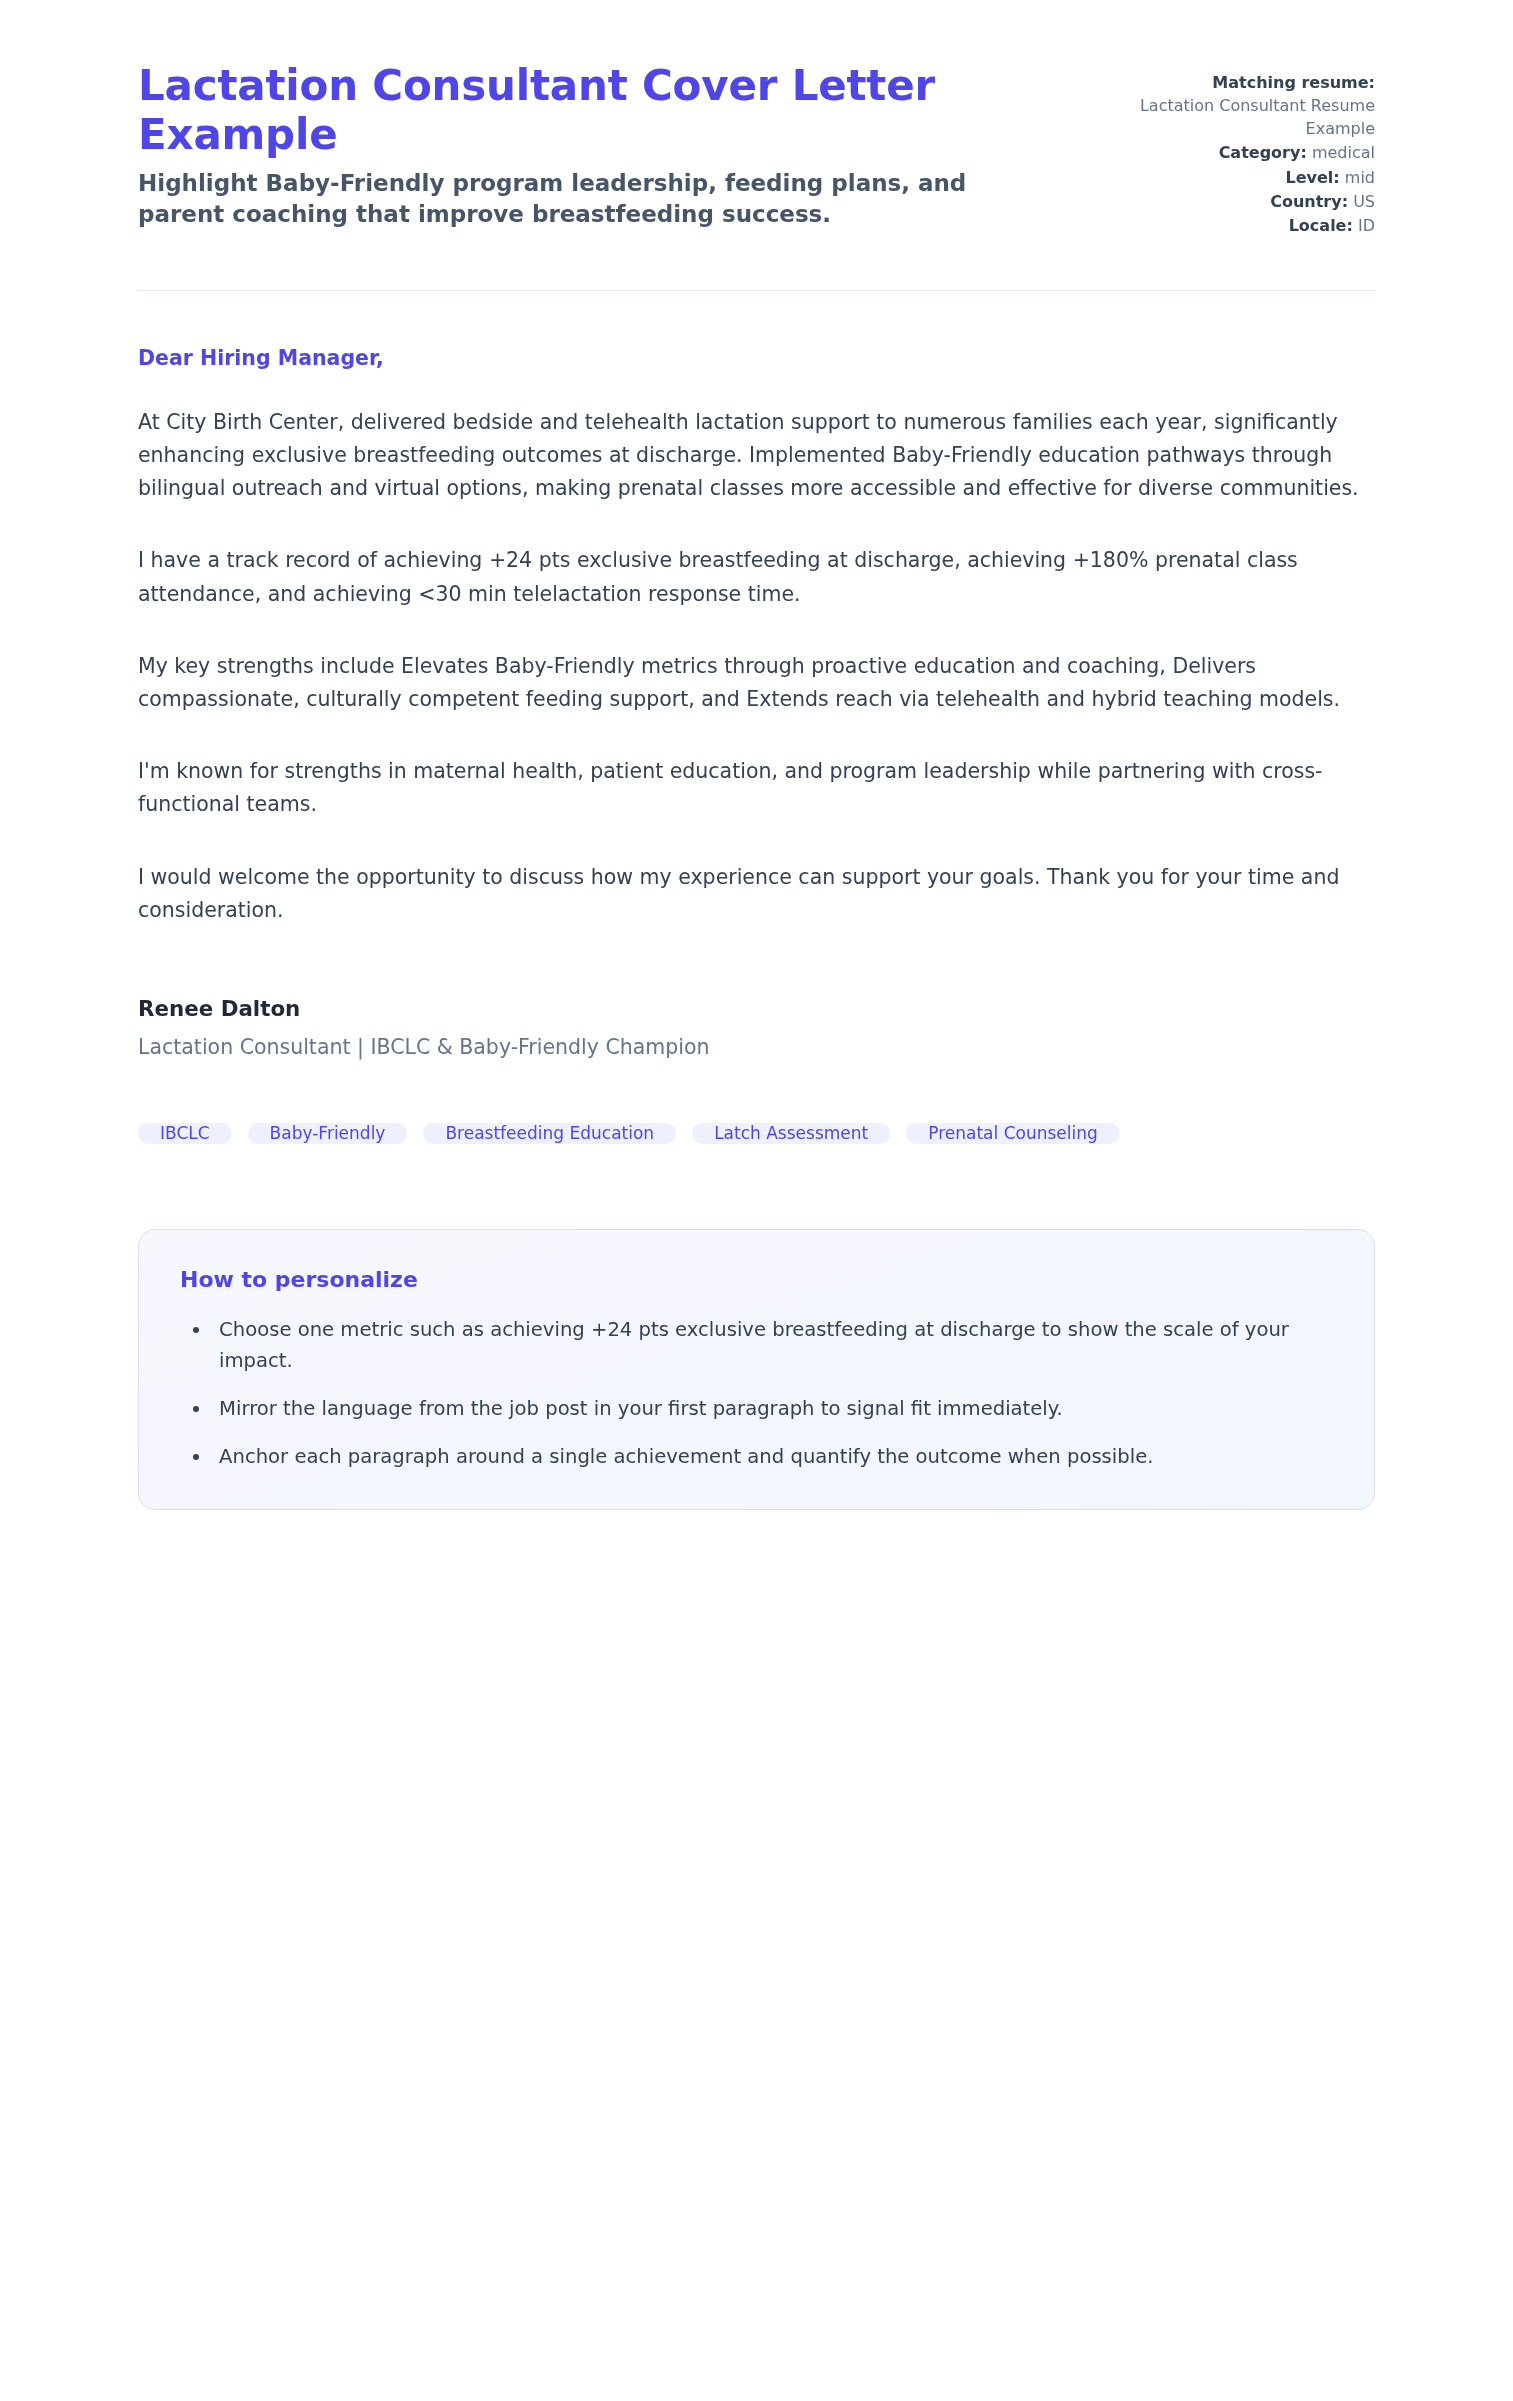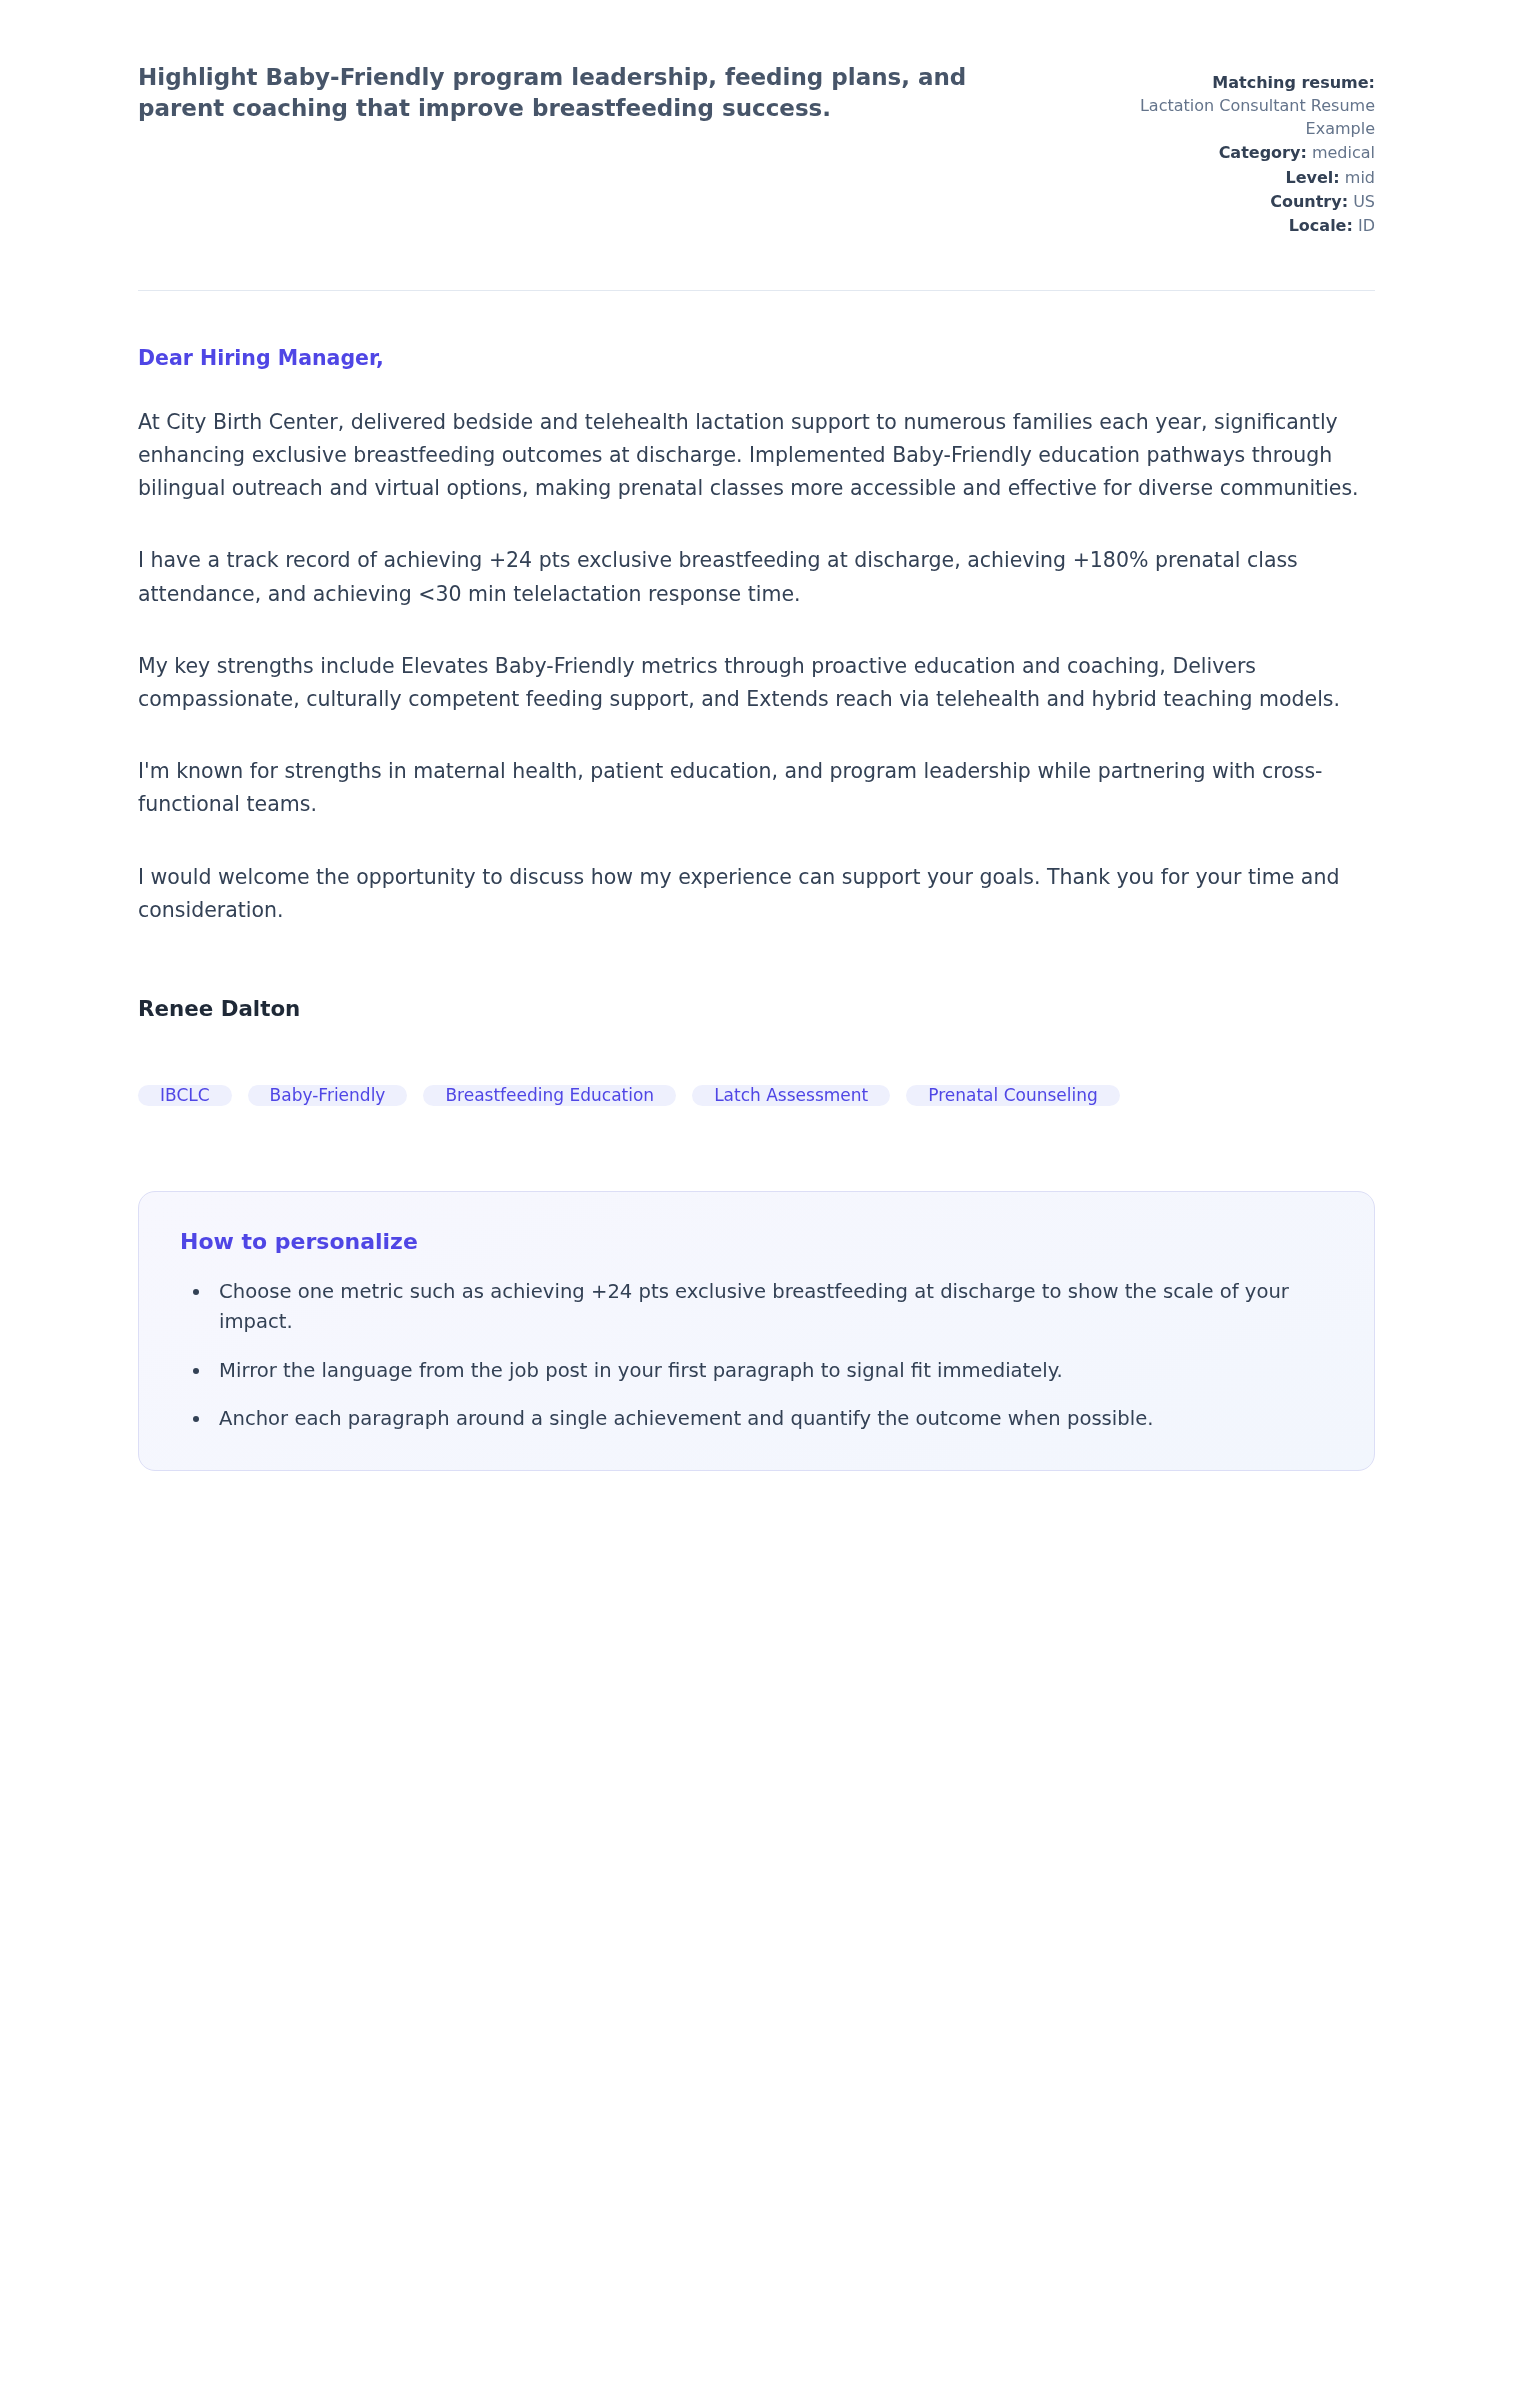--- a/index.html
+++ b/index.html
@@ -147,20 +147,21 @@
     margin-bottom: 0;
   }
 </style>
 </head>
 <body>
 
 <div class="page">
 
   <div class="header">
     <div class="header-left">
+      <h1 class="doc-title">Lactation Consultant Cover Letter Example</h1>
       <p class="doc-subtitle">Highlight Baby-Friendly program leadership, feeding plans, and parent coaching that improve breastfeeding success.</p>
     </div>
     <div class="header-right">
       <div class="meta-row">
         <span class="meta-label">Matching resume:</span>
         <span class="meta-block-value">Lactation Consultant Resume Example</span>
       </div>
       <div class="meta-row">
         <span class="meta-label">Category:</span>
         <span class="meta-value">medical</span>
@@ -186,20 +187,21 @@
     <p class="salutation">Dear Hiring Manager,</p>
 
     <p class="letter-p">At City Birth Center, delivered bedside and telehealth lactation support to numerous families each year, significantly enhancing exclusive breastfeeding outcomes at discharge. Implemented Baby-Friendly education pathways through bilingual outreach and virtual options, making prenatal classes more accessible and effective for diverse communities.</p>
     <p class="letter-p">I have a track record of achieving +24 pts exclusive breastfeeding at discharge, achieving +180% prenatal class attendance, and achieving &lt;30 min telelactation response time.</p>
     <p class="letter-p">My key strengths include Elevates Baby-Friendly metrics through proactive education and coaching, Delivers compassionate, culturally competent feeding support, and Extends reach via telehealth and hybrid teaching models.</p>
     <p class="letter-p">I'm known for strengths in maternal health, patient education, and program leadership while partnering with cross-functional teams.</p>
     <p class="letter-p">I would welcome the opportunity to discuss how my experience can support your goals. Thank you for your time and consideration.</p>
 
     <div class="signoff">
       <p class="sign-name">Renee Dalton</p>
+      <p class="sign-role">Lactation Consultant | IBCLC &amp; Baby-Friendly Champion</p>
     </div>
   </div>
 
   <div class="tags">
     <span class="tag">IBCLC</span>
     <span class="tag">Baby-Friendly</span>
     <span class="tag">Breastfeeding Education</span>
     <span class="tag">Latch Assessment</span>
     <span class="tag">Prenatal Counseling</span>
   </div>

